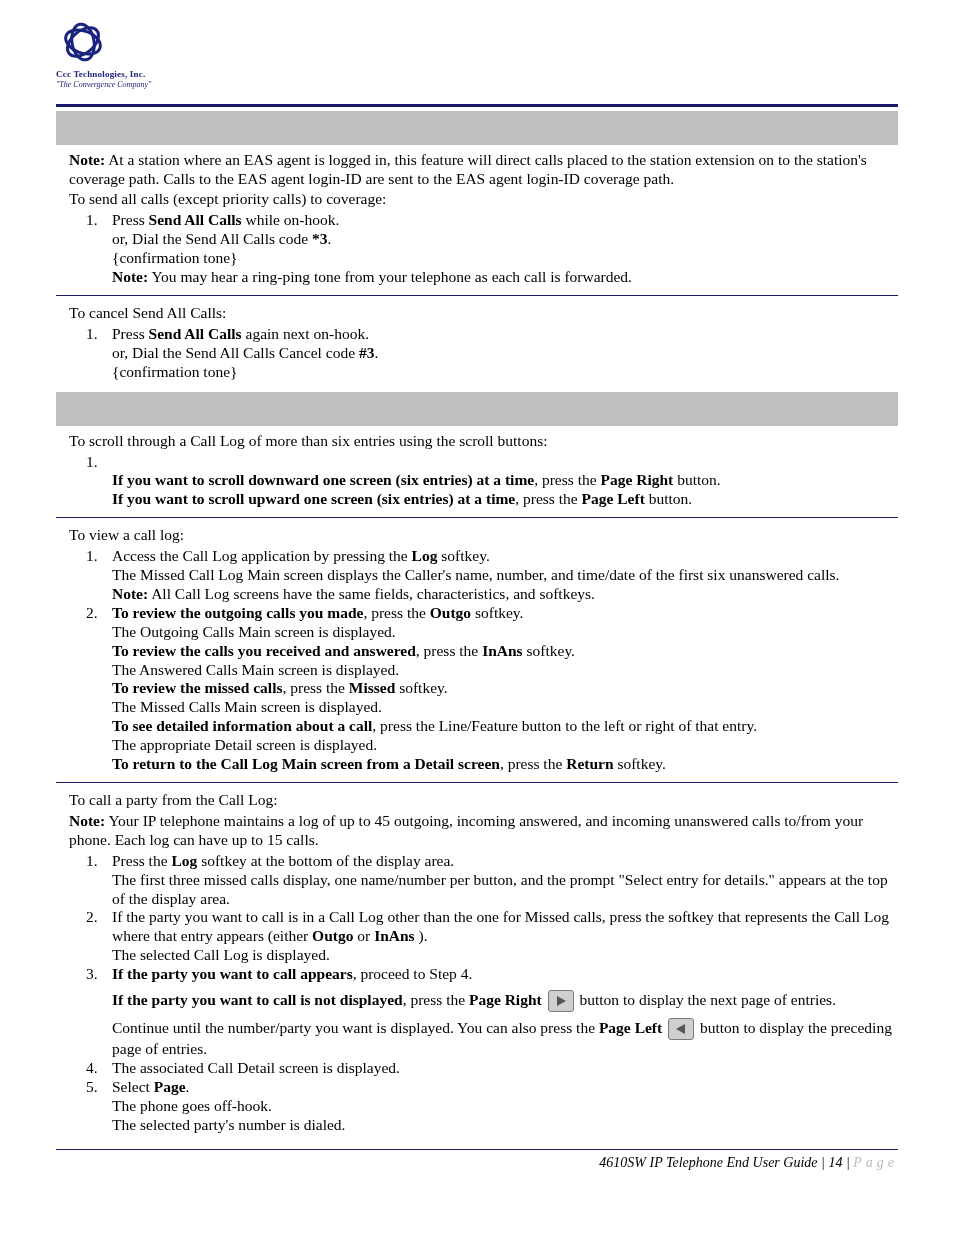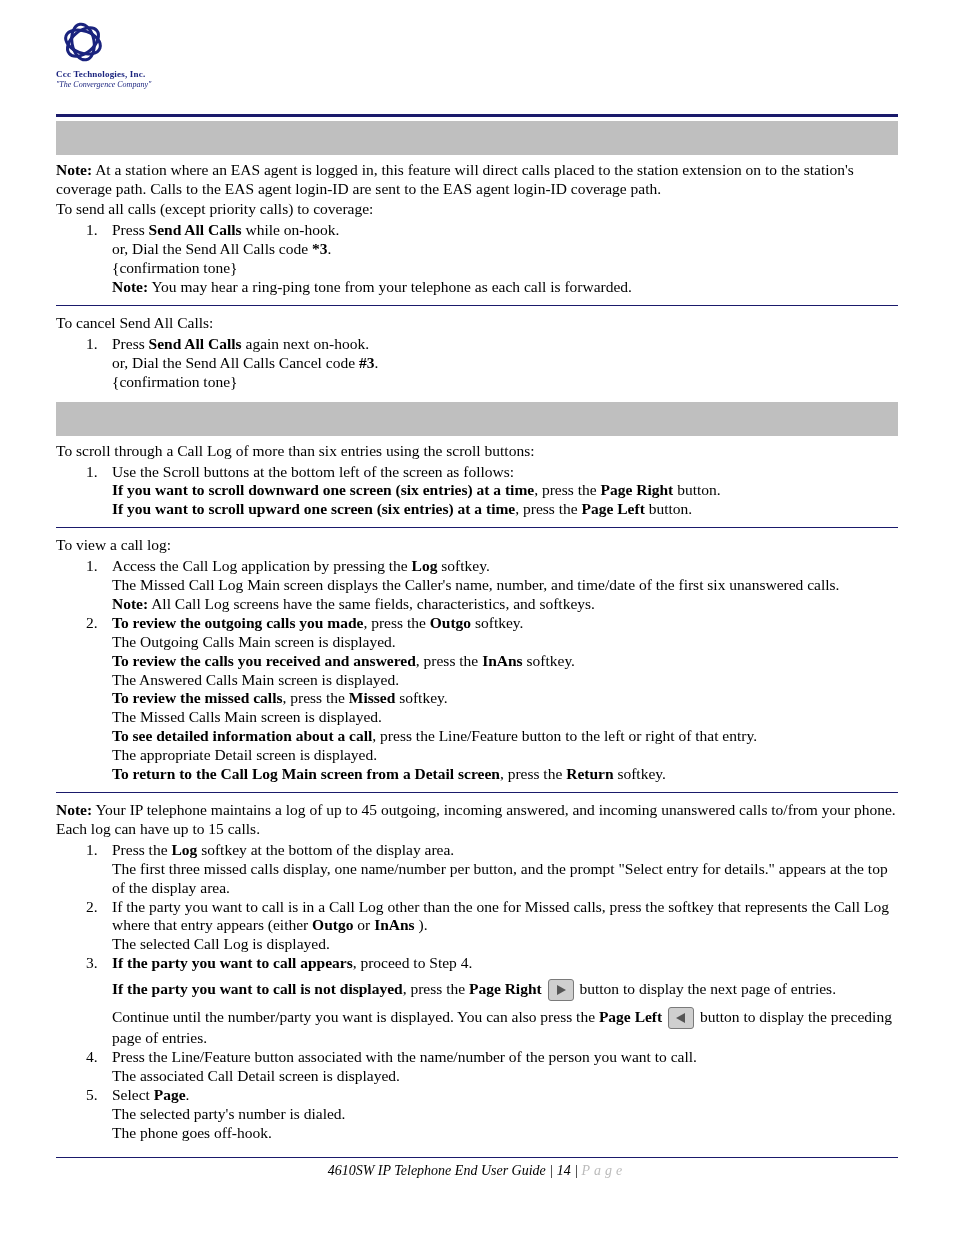--- a/index.html
+++ b/index.html
@@ -13,21 +13,21 @@
     min-height: 1235px;
     font-family: "Book Antiqua", Palatino, "Palatino Linotype", Georgia, serif;
     font-size: 15.5px;
     color: #000;
     line-height: 1.22;
     position: relative;
   }
   .sheet {
     padding: 20px 56px 40px 56px;
   }
-  .logo-block { margin-bottom: 24px; }
+  .logo-block { margin-bottom: 14px; }
   .logo-swirl {
     display:inline-block;
     vertical-align:top;
   }
   .logo-text1 {
     font-size: 9px; font-weight: bold; color:#1a237e;
     letter-spacing: 0.2px;
   }
   .logo-text2 {
     font-size: 8px; font-style: italic; color:#1a237e;
@@ -41,21 +41,21 @@
   .gray-bar {
     background: #bfbfbf;
     height: 34px;
     margin: 4px 0 6px 0;
   }
   hr.thin {
     border: none;
     border-top: 1px solid #1a1a6b;
     margin: 8px 0;
   }
-  .para { margin: 0 0 2px 0; }
+  .para { margin: 0 0 2px 13px; }
   b { font-weight: bold; }
   ol.num {
     margin: 0 0 0 0;
     padding: 0 0 0 56px;
     list-style: none;
     counter-reset: item;
     font-family: Liberation Serif, serif;
   }
   ol.num > li {
     counter-increment: item;
@@ -86,21 +86,21 @@
     position: absolute;
     top: 50%; left: 50%;
     transform: translate(-50%, -50%);
   }
   .footer-rule {
     border: none;
     border-top: 1px solid #1a1a6b;
     margin: 14px 0 4px 0;
   }
   .footer {
-    text-align: center;
+    text-align: right;
     font-style: italic;
     font-size: 14px;
   }
   .footer .page-word {
     color: #bcbcbc;
     letter-spacing: 4px;
     font-style: italic;
   }
 </style>
 </head>
@@ -149,21 +149,21 @@
       <span>{confirmation tone}</span>
     </li>
   </ol>
 
   <div class="break"></div>
   <div class="gray-bar"></div>
 
   <div class="para section-head">To scroll through a Call Log of more than six entries using the scroll buttons:</div>
   <ol class="num">
     <li>
-      <span>Use the Scroll buttons at the bottom left of the screen as follows:</span><br>
+      <br>
       <b>If you want to scroll downward one screen (six entries) at a time</b><span>, press the </span><b>Page Right</b><span> button.</span><br>
       <b>If you want to scroll upward one screen (six entries) at a time</b><span>, press the </span><b>Page Left</b><span> button.</span>
     </li>
   </ol>
 
   <hr class="thin">
 
   <div class="para section-head">To view a call log:</div>
   <ol class="num">
     <li>
@@ -179,20 +179,21 @@
       <b>To review the missed calls</b><span>, press the </span><b>Missed</b><span> softkey.</span>
       <div class="sub-indent">The Missed Calls Main screen is displayed.</div>
       <b>To see detailed information about a call</b><span>, press the Line/Feature button to the left or right of that entry.</span>
       <div class="sub-indent">The appropriate Detail screen is displayed.</div>
       <b>To return to the Call Log Main screen from a Detail screen</b><span>, press the </span><b>Return</b><span> softkey.</span>
     </li>
   </ol>
 
   <hr class="thin">
 
+  <div class="para section-head">To call a party from the Call Log:</div>
   <div class="para">
     <b>Note:</b><span> Your IP telephone maintains a log of up to 45 outgoing, incoming answered, and incoming unanswered calls to/from your phone. Each log can have up to 15 calls.</span>
   </div>
   <ol class="num">
     <li>
       <span>Press the </span><b>Log</b><span> softkey at the bottom of the display area.</span>
       <div class="sub-indent">The first three missed calls display, one name/number per button, and the prompt "Select entry for details." appears at the top of the display area.</div>
     </li>
     <li>
       <span>If the party you want to call is in a Call Log other than the one for Missed calls, press the softkey that represents the Call Log where that entry appears (either </span><b>Outgo</b><span> or </span><b>InAns</b><span> ).</span>
@@ -213,27 +214,26 @@
       <div>
         <span>Continue until the number/party you want is displayed. You can also press the </span><b>Page Left</b>
         <span class="icon-btn">
           <svg width="14" height="12">
               <polygon points="11,1 2,6 11,11" fill="#555"></polygon>
             </svg>
         </span><span> button to display the preceding page of entries.</span>
       </div>
     </li>
     <li>
-      <span>Press the Line/Feature button associated with the name/number of the person you want to call.</span>
       <div class="sub-indent">The associated Call Detail screen is displayed.</div>
     </li>
     <li>
       <span>Select </span><b>Page</b><span>.</span>
+      <div class="sub-indent">The phone goes off-hook.</div>
       <div class="sub-indent">The selected party's number is dialed.</div>
-      <div class="sub-indent">The phone goes off-hook.</div>
     </li>
   </ol>
 
   <hr class="footer-rule">
   <div class="footer">
     <span>4610SW IP Telephone End User Guide</span><span> | </span><span>14</span><span> | </span><span class="page-word">Page</span>
   </div>
 
 </div>
 

